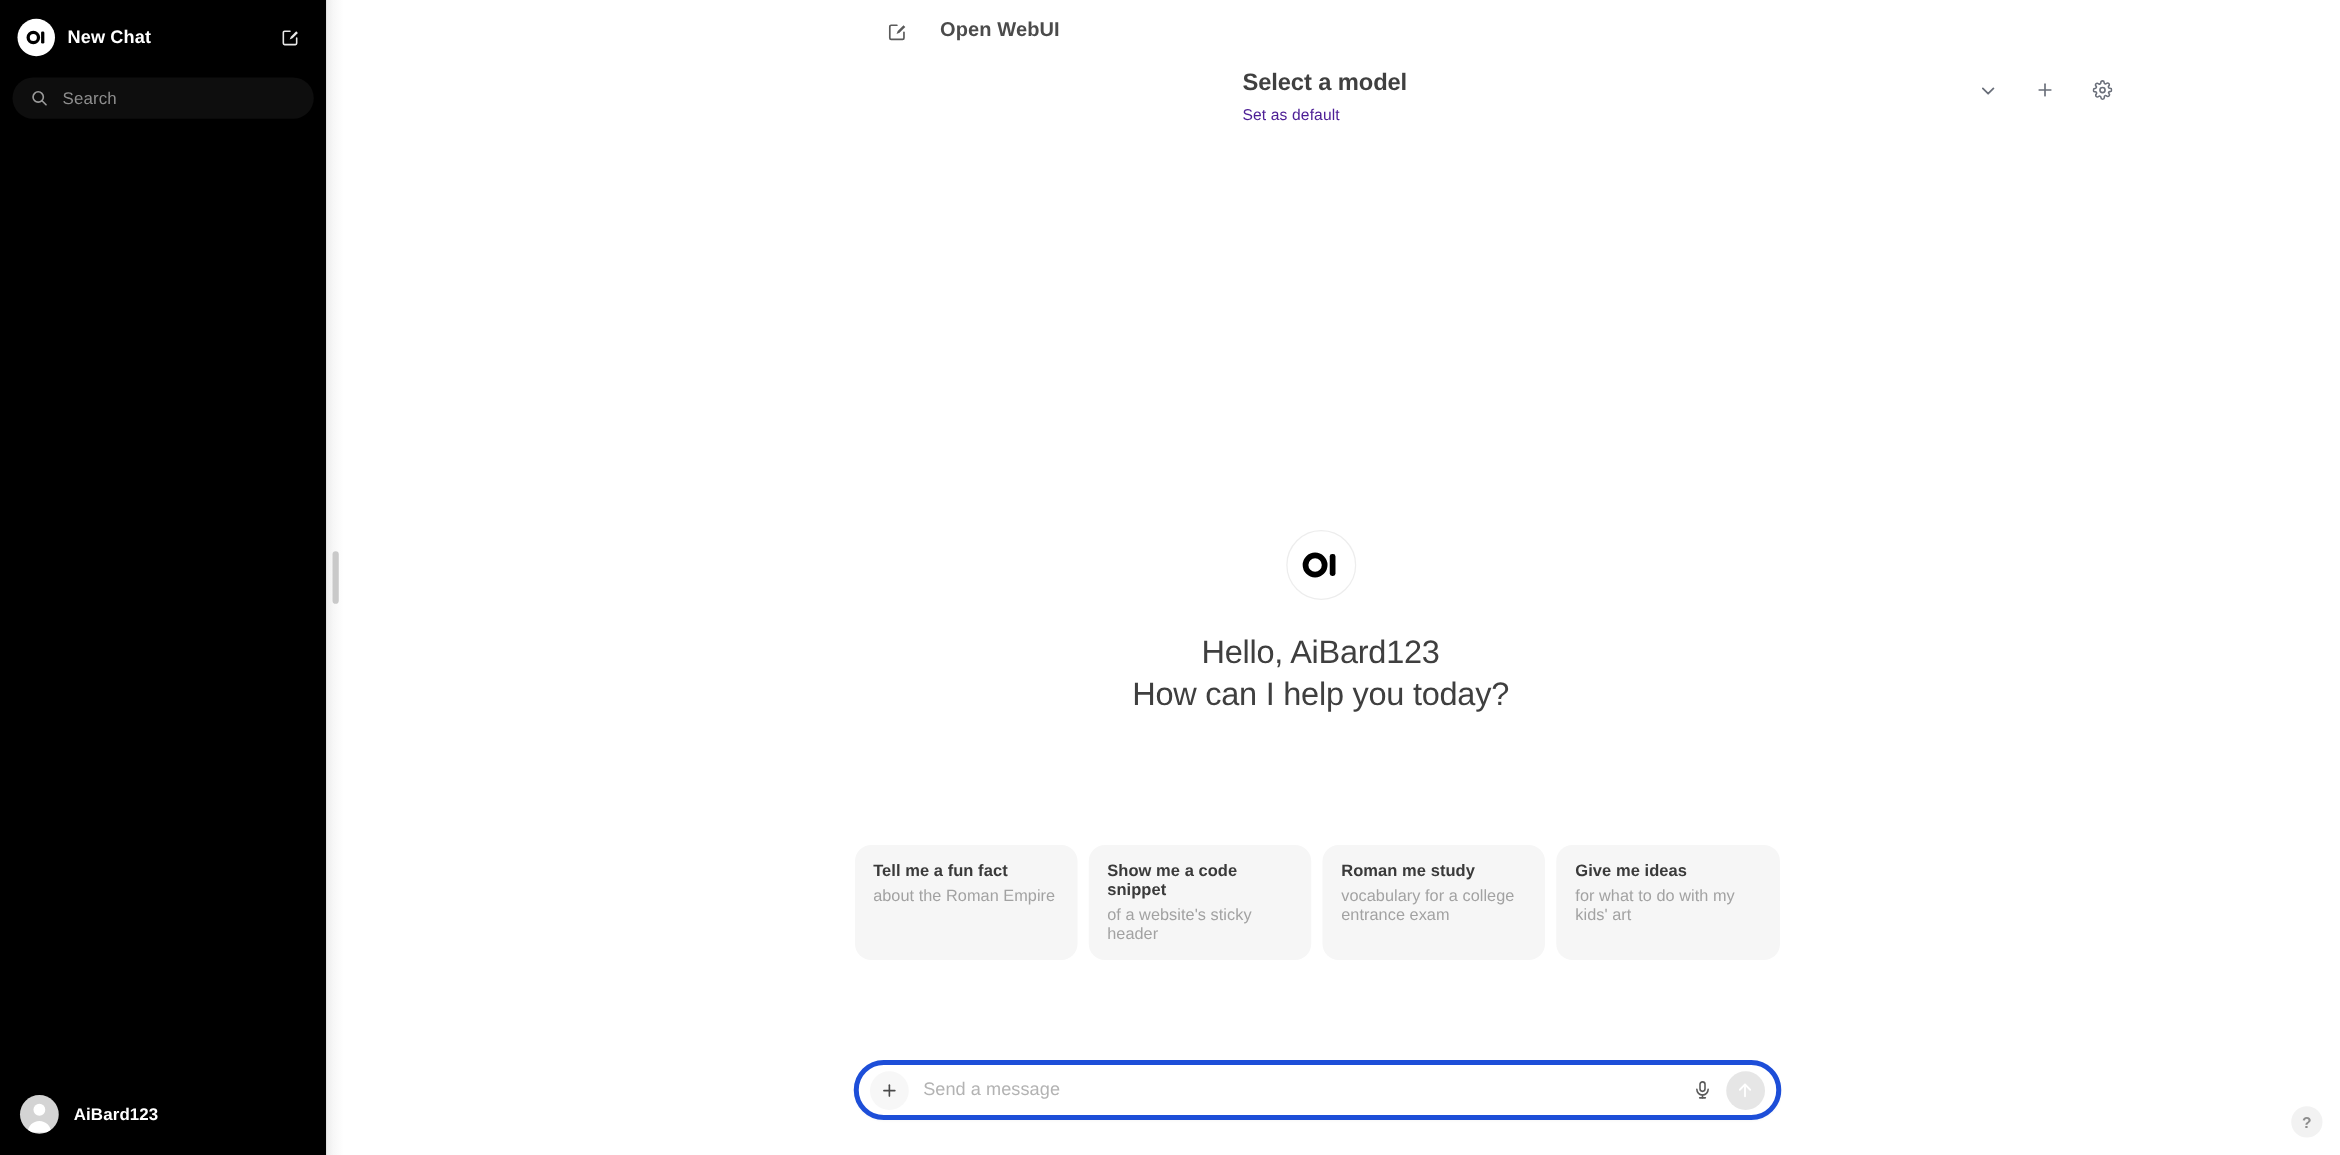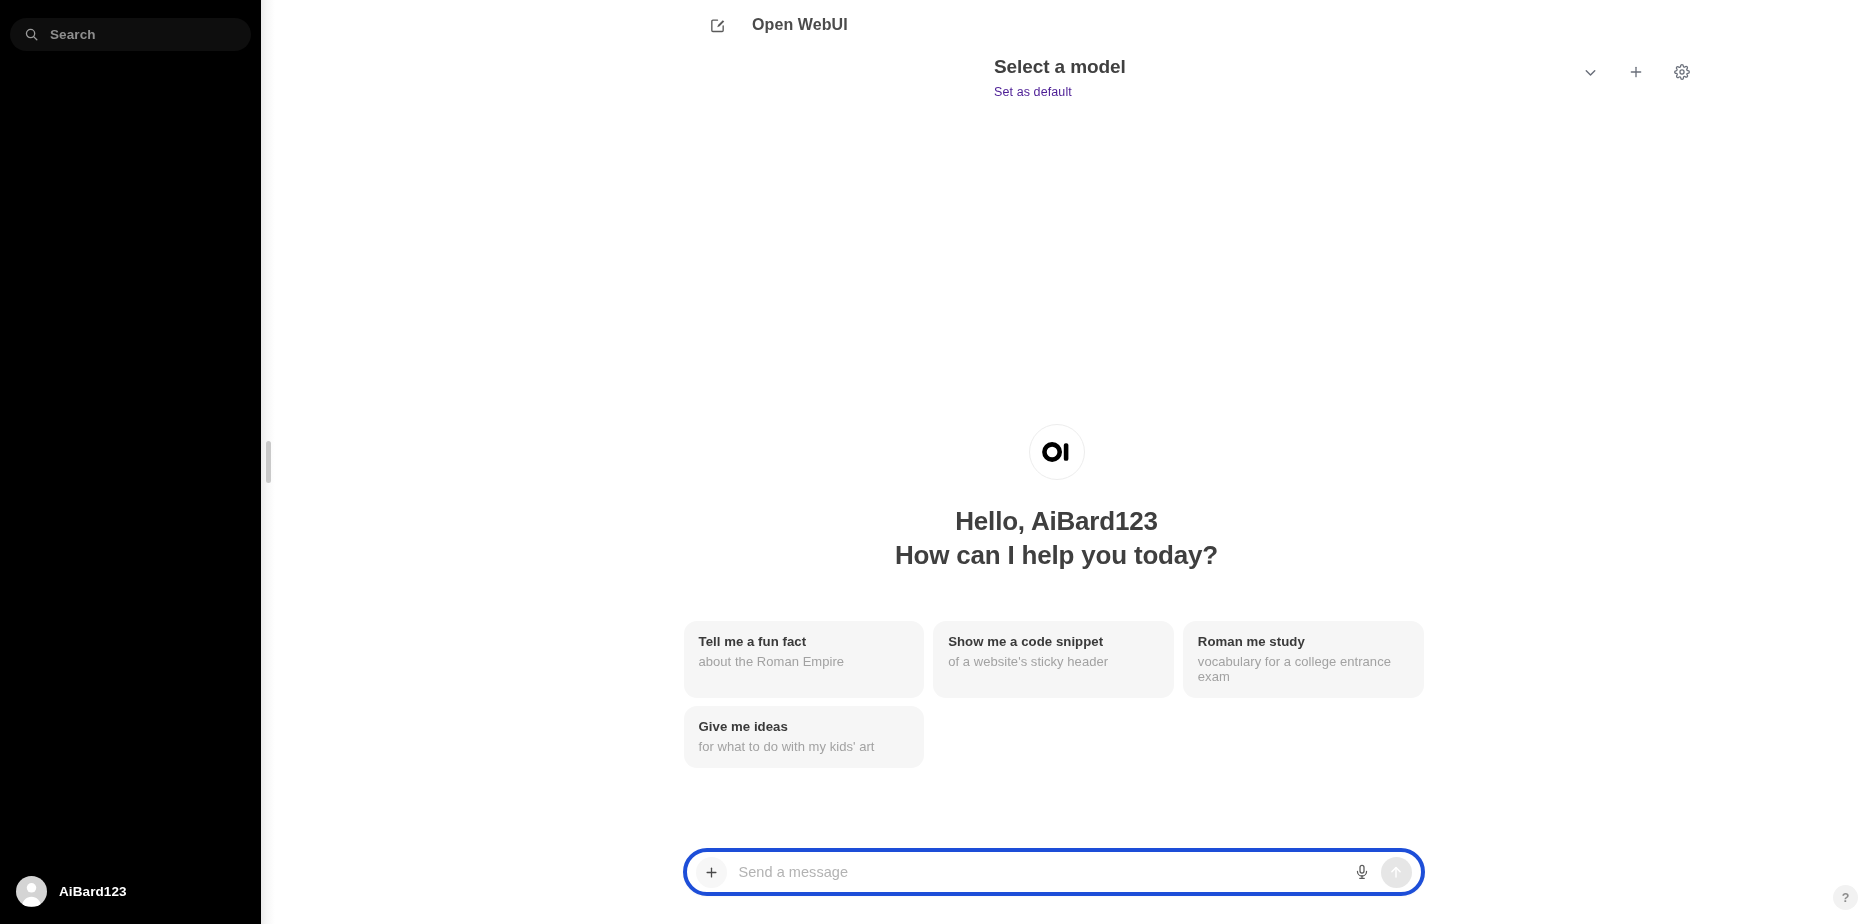--- a/index.html
+++ b/index.html
@@ -41,21 +41,20 @@
   }
 
   .sb-search {
     margin-top:10px;
     height:33px;
     background:#0e0e0e;
     border-radius:17px;
     display:flex; align-items:center;
     gap:11px; padding:0 14px;
     cursor:text;
-    font-weight:bold;
   }
   .sb-search .sicon { flex:0 0 15px; display:flex; align-items:center; }
   .sb-search .splaceholder {
     font-size:13.5px; color:#8e8e8e; letter-spacing:.1px;
   }
 
   .sb-list { flex:1; overflow:hidden; margin-top:8px; }
 
   .sb-footer {
     display:flex; align-items:center; gap:12px;
@@ -141,32 +140,32 @@
     padding-bottom:40px;
     margin-left:-20px;
   }
   .big-logo {
     width:56px; height:56px; border-radius:50%;
     border:1px solid #ededed; background:#ffffff;
     display:flex; align-items:center; justify-content:center;
     margin-bottom:25px;
   }
   .greet1, .greet2 {
-    font-size:26px; font-weight:700; color:#3f3f3f;
+    font-size:26px; font-weight:400; color:#3f3f3f;
     letter-spacing:-.2px; line-height:1.28;
     text-align:center;
   }
 
   
   .suggest-wrap {
     position:absolute; left:50%; transform:translateX(-50%);
     margin-left:-13px;
     bottom:156px;
     width:740px;
-    display:grid; grid-template-columns:1fr 1fr 1fr;
+    display:grid; grid-template-columns:1fr 1fr 1fr 1fr;
     gap:8px 9px;
   }
   .suggest {
     background:#f6f6f6;
     border-radius:13px;
     padding:13px 15px 14px 15px;
     cursor:pointer;
     min-height:54px;
   }
   .suggest .s-title {
@@ -231,20 +230,36 @@
     font-size:12.5px; font-weight:700; color:#8d8d8d;
   }
 </style>
 </head>
 <body>
 
 <div class="app">
 
   <aside class="sidebar">
 
+    <div class="sb-top">
+      <div class="sb-logo">
+        <svg width="18" height="18" viewBox="0 0 20 20">
+          <circle cx="7.4" cy="10" r="4.6" fill="none" stroke="#000" stroke-width="2.9"></circle>
+          <rect x="14.3" y="4.6" width="2.9" height="10.8" rx="1.2" fill="#000"></rect>
+        </svg>
+      </div>
+      <div class="sb-title">New Chat</div>
+      <div class="sb-edit">
+        <svg width="16" height="16" viewBox="0 0 24 24" fill="none" stroke="#e8e8e8" stroke-width="1.9" stroke-linecap="round" stroke-linejoin="round">
+          <path d="M4 4h9v16H4z" stroke="none"></path>
+          <path d="M19.5 4.5 L13 11 L11.6 14.4 L15 13 L21.5 6.5 Z" fill="#e8e8e8" stroke="none"></path>
+          <path d="M20 12.5V19a1.5 1.5 0 0 1-1.5 1.5h-13A1.5 1.5 0 0 1 4 19V6a1.5 1.5 0 0 1 1.5-1.5H12"></path>
+        </svg>
+      </div>
+    </div>
 
     <div class="sb-search">
       <span class="sicon">
         <svg width="15" height="15" viewBox="0 0 24 24" fill="none" stroke="#9a9a9a" stroke-width="2.1" stroke-linecap="round">
           <circle cx="10.5" cy="10.5" r="6.6"></circle>
           <line x1="15.4" y1="15.4" x2="20.5" y2="20.5"></line>
         </svg>
       </span>
       <span class="splaceholder">Search</span>
     </div>

